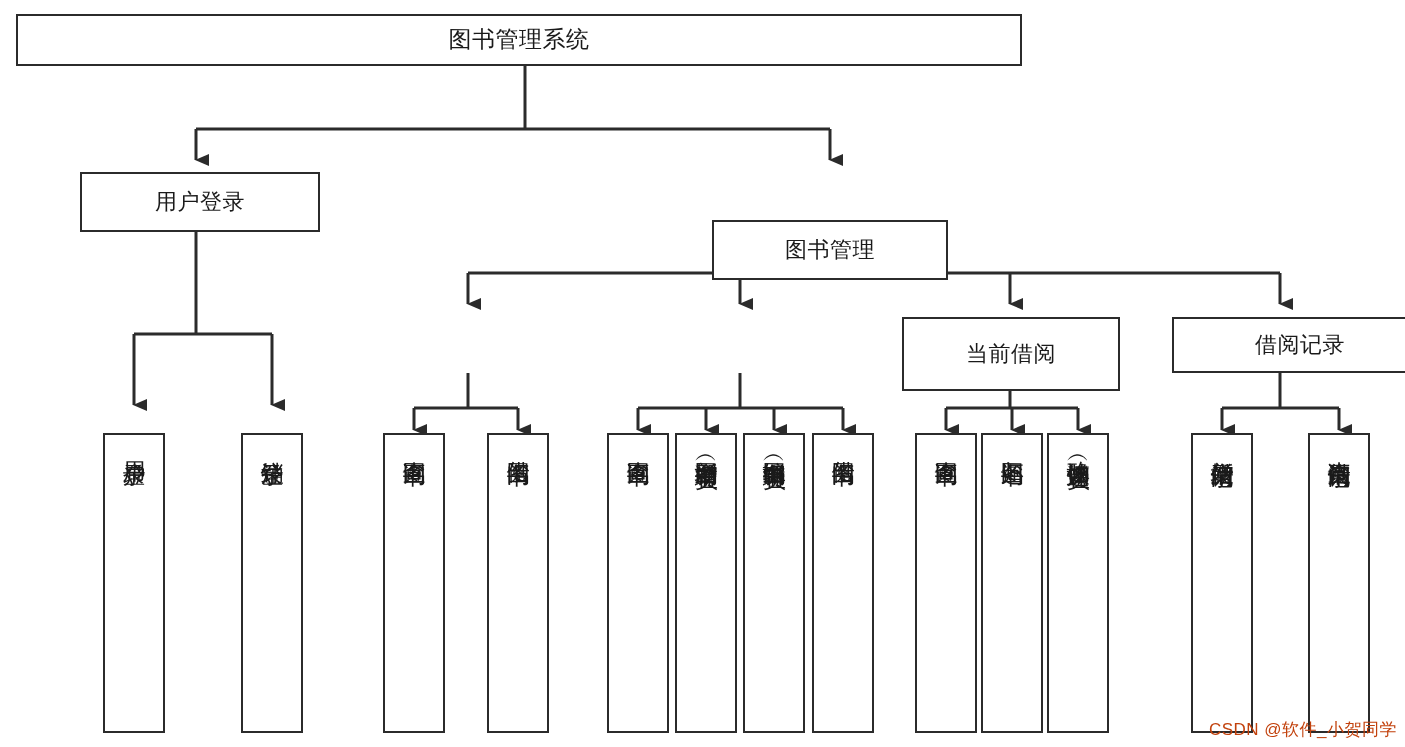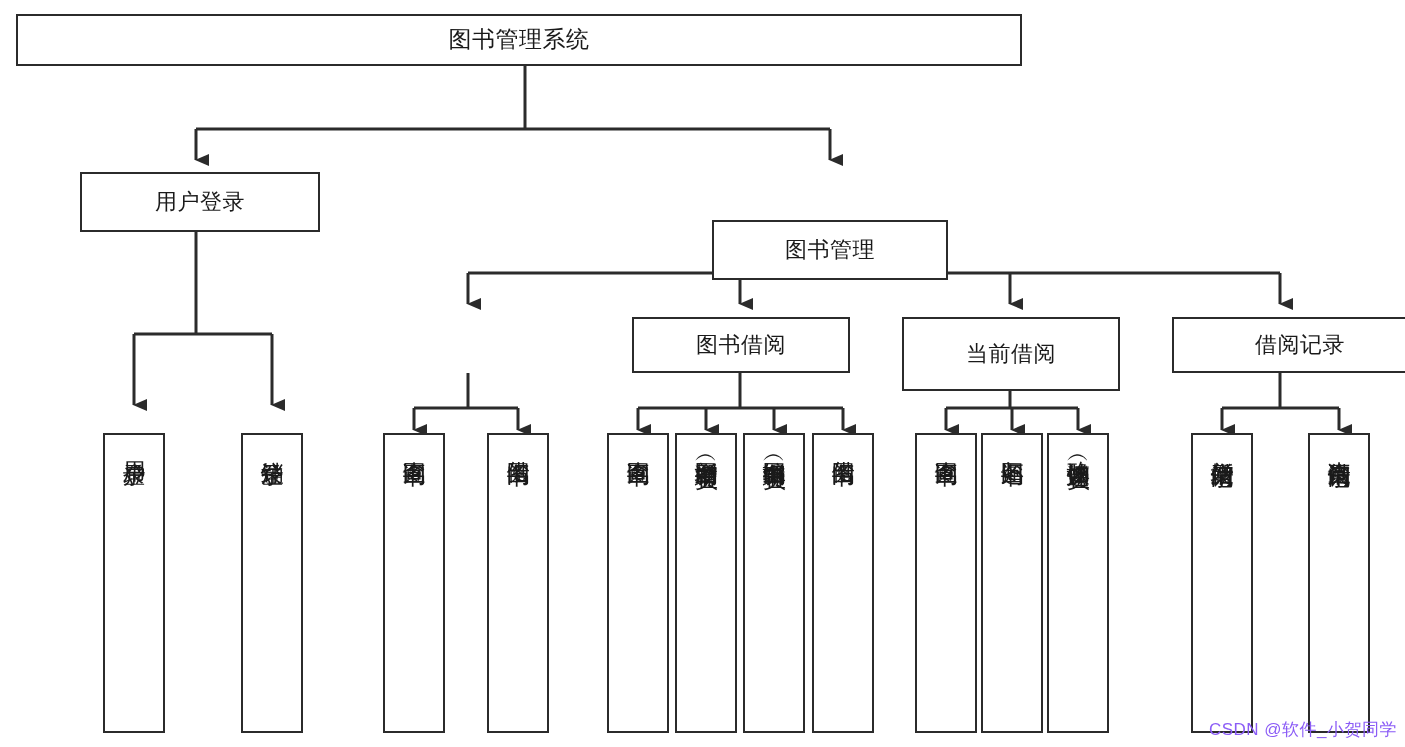--- a/index.html
+++ b/index.html
@@ -54,21 +54,21 @@
     font-size: 23px;
     line-height: 1.02;
     letter-spacing: 1px;
     white-space: nowrap;
   }
   #watermark {
     position: absolute;
     right: 8px;
     bottom: 6px;
     font-size: 17px;
-    color: #8b5cf6;
+    color: #c2410c;
     letter-spacing: 0.5px;
     z-index: 3;
     white-space: nowrap;
     font-family: "Liberation Sans", "DejaVu Sans", sans-serif;
   }
 </style>
 </head>
 <body>
 
 <div id="canvas">
@@ -131,23 +131,20 @@
     <span class="lbl">图书管理系统</span>
   </div>
 
   <div class="node" style="left:80px; top:172px; width:240px; height:60px;">
     <span class="lbl">用户登录</span>
   </div>
   <div class="node" style="left:712px; top:172px; width:236px; height:60px;margin-top:48px;">
     <span class="lbl">图书管理</span>
   </div>
 
-  <div class="node" style="left:632px; top:317px; width:218px; height:56px;">
-    <span class="lbl">图书借阅</span>
-  </div>
   <div class="node" style="left:902px; top:317px; width:218px; height:74px;">
     <span class="lbl">当前借阅</span>
   </div>
   <div class="node" style="left:1172px; top:317px; width:256px; height:56px;">
     <span class="lbl">借阅记录</span>
   </div>
 
   <div class="node leaf" style="left:103px; top:433px; width:62px; height:300px;">
     <span class="lbl">用户登录</span>
   </div>

